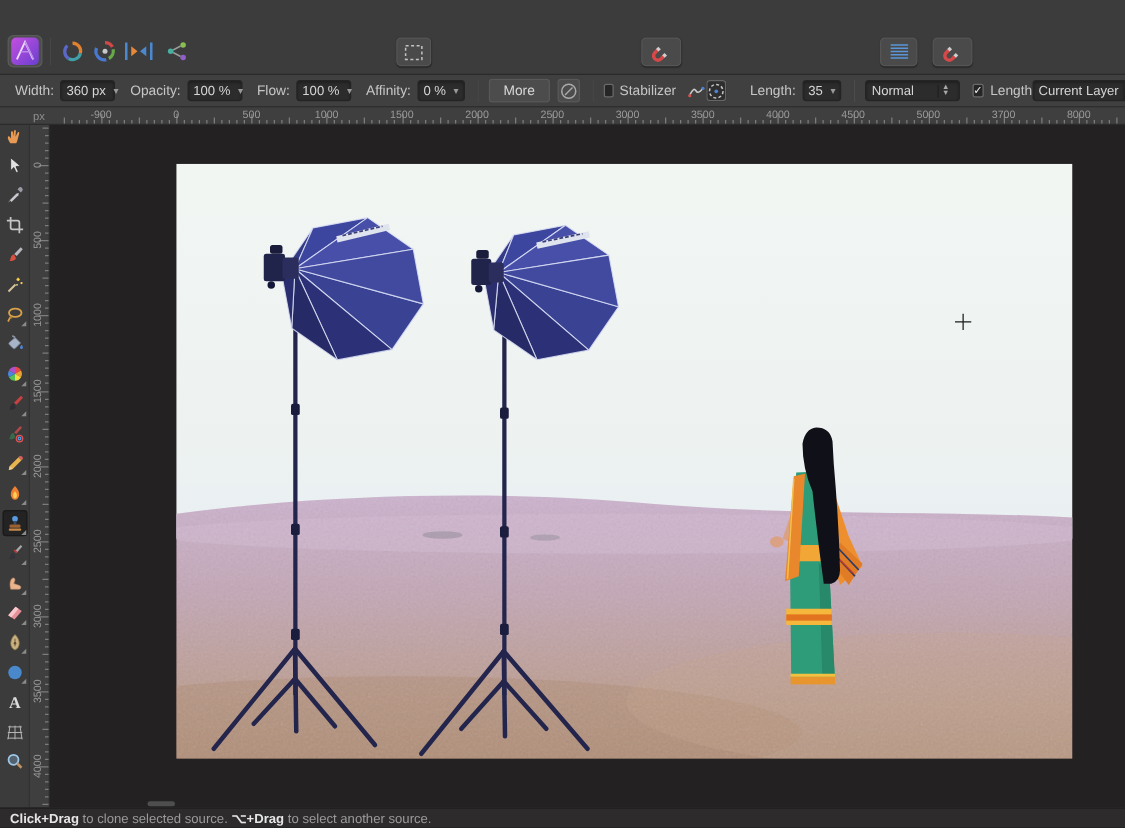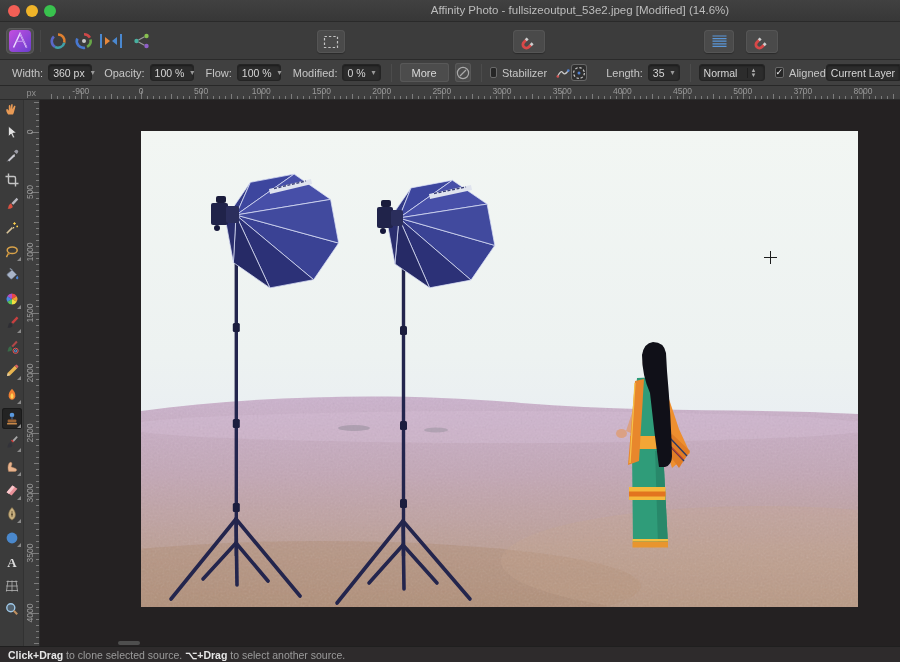--- a/index.html
+++ b/index.html
@@ -75,26 +75,20 @@
   .statusbar{position:absolute;left:0;top:646px;width:900px;height:16px;background:#2e2b2c;
              border-top:1px solid #1f1f1f;font-size:10.5px;color:#9b9b9b;
              display:flex;align-items:center;padding-left:8px;white-space:pre;}
   .statusbar b{color:#e6e6e6;}
 </style>
 </head>
 <body>
 
 <div class="window">
 
-  <div class="titlebar">
-    <div class="tl close"></div>
-    <div class="tl min"></div>
-    <div class="tl max"></div>
-    <div class="title">Affinity Photo - fullsizeoutput_53e2.jpeg [Modified] (14.6%)</div>
-  </div>
 
   <div class="toolbar">
     <div class="persona sel" style="left:6px">
       <svg width="24" height="24" viewBox="0 0 24 24">
         <defs>
             <linearGradient id="apg" x1="0" y1="0" x2="1" y2="1">
           <stop offset="0" stop-color="#c44fe0"></stop>
               <stop offset="1" stop-color="#6a3fd0"></stop>
             </linearGradient>
           </defs>
@@ -176,21 +170,21 @@
     <span class="ctx-label">Opacity:</span>
     <div class="combo" style="width:44px">
       <span>100 %</span>
       <span class="arrow">▾</span>
     </div>
     <span class="ctx-label">Flow:</span>
     <div class="combo" style="width:44px">
       <span>100 %</span>
       <span class="arrow">▾</span>
     </div>
-    <span class="ctx-label">Modified:</span>
+    <span class="ctx-label">Affinity:</span>
     <div class="combo" style="width:44px">
       <span>0 %</span>
       <span class="arrow">▾</span>
     </div>
     <div class="ctx-sep"></div>
     <div class="btn">
       <span>More</span>
     </div>
     <div class="btn iconbtn">
       <svg width="16" height="16" viewBox="0 0 16 16">
@@ -221,21 +215,21 @@
     </div>
     <div class="ctx-sep"></div>
     <div class="combo" style="width:106px;margin-left:0">
       <span>Normal</span>
       <span class="stepper">
         <span>▲</span>
           <span>▼</span>
       </span>
     </div>
     <span class="cb" style="margin-left:10px">✓</span>
-    <span>Aligned</span>
+    <span>Length</span>
     <div class="combo" style="margin-left:auto;width:88px;border-radius:3px 0 0 3px">
       <span>Current Layer</span>
     </div>
   </div>
 
   <div class="ruler-corner">px</div>
   <div class="hruler" id="hruler">
       <div class="tick" style="left: 10.745px; height: 5px;"></div>
       <div class="tick" style="left: 16.762px; height: 3px;"></div>
       <div class="tick" style="left: 22.779px; height: 3px;"></div>

